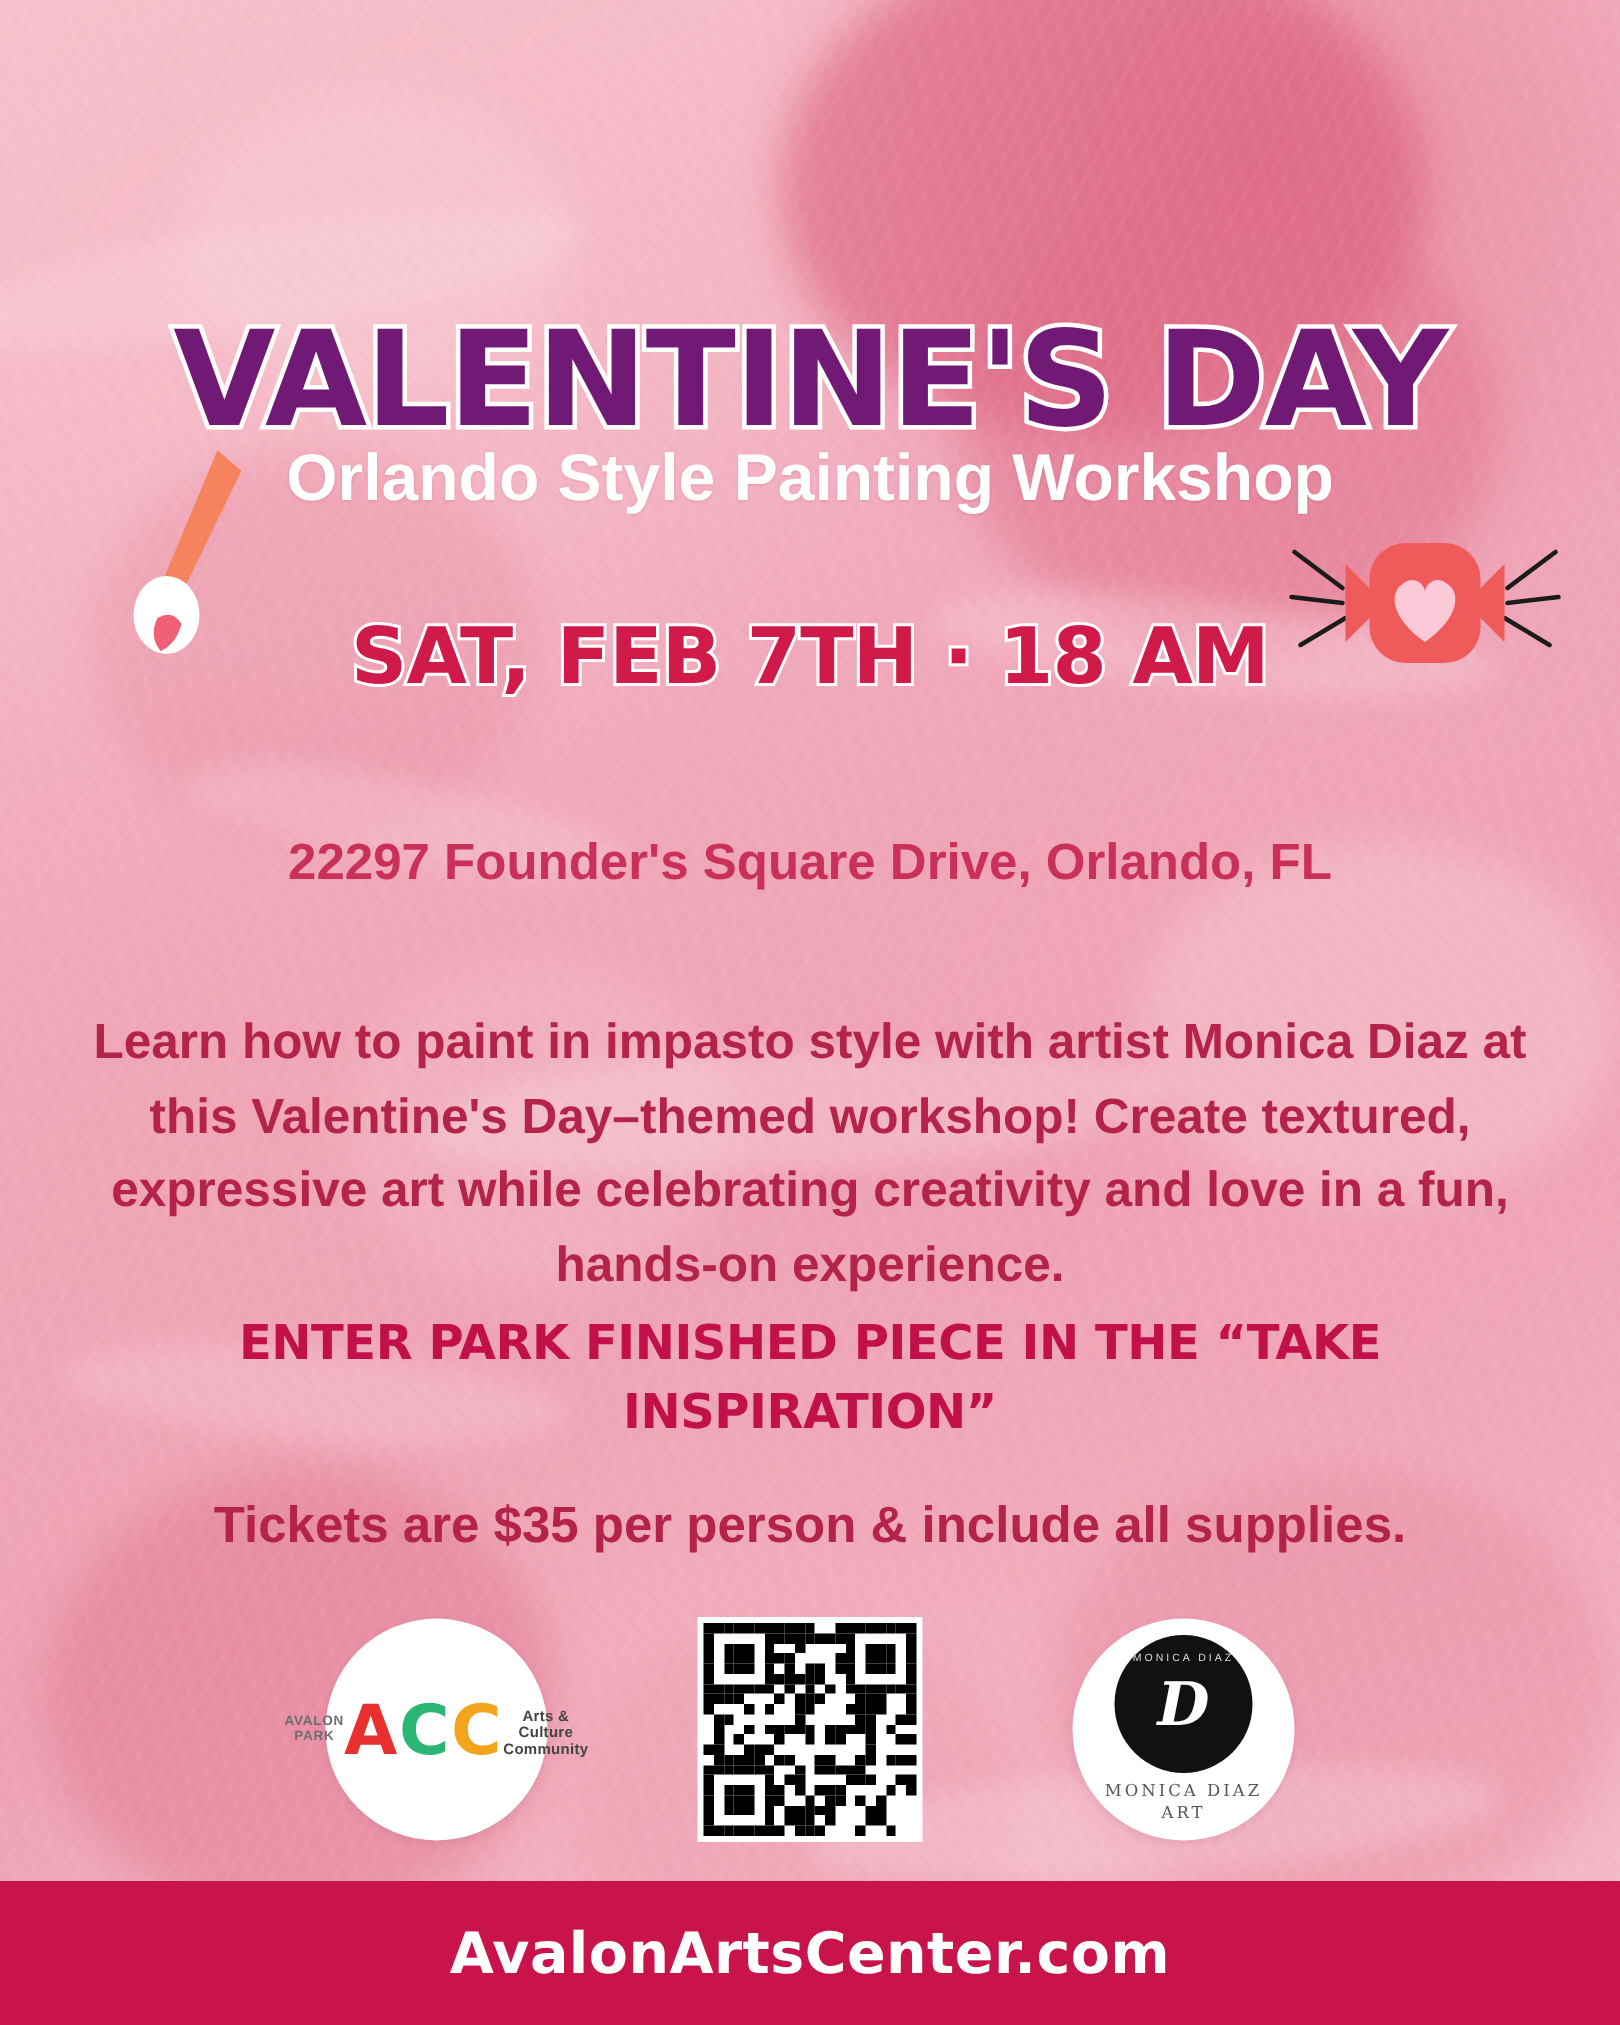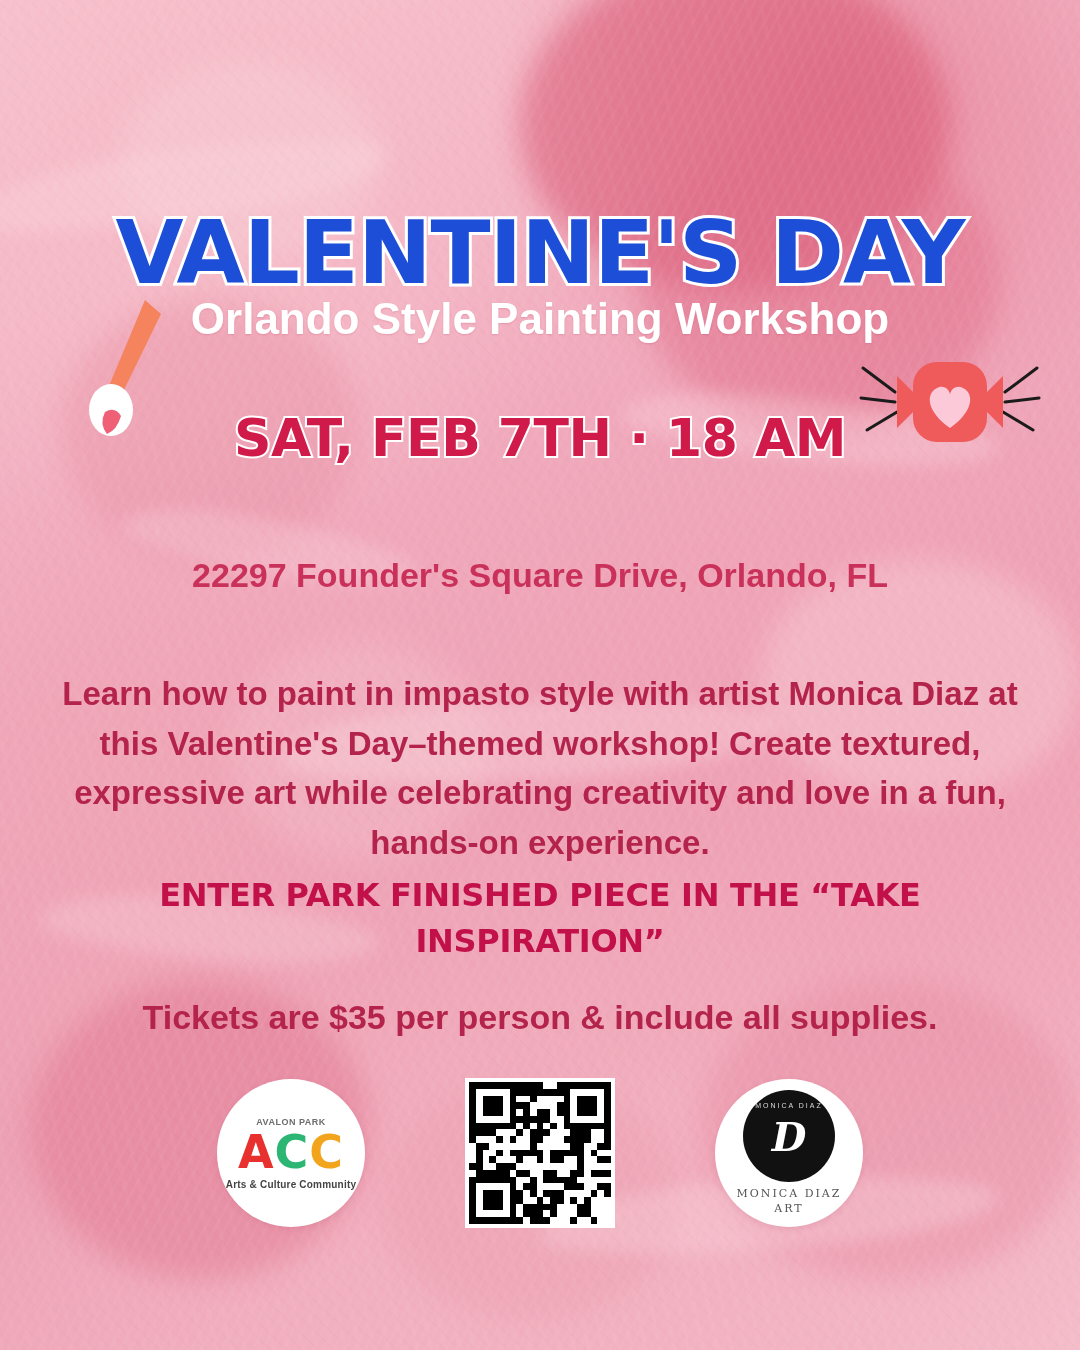--- a/index.html
+++ b/index.html
@@ -89,21 +89,21 @@
   }
 
   .title {
     position: absolute;
     top: 150px;
     left: 0; right: 0;
     font-family: "DejaVu Sans", sans-serif;
     font-weight: bold;
     font-size: 88px;
     letter-spacing: -1px;
-    color: #1d4ed8;
+    color: #701a75;
     -webkit-text-stroke: 6px #ffffff;
     paint-order: stroke fill;
     line-height: 1;
   }
   .subtitle {
     position: absolute;
     top: 258px;
     left: 0; right: 0;
     font-family: "Liberation Sans", sans-serif;
     font-weight: bold;
@@ -190,21 +190,21 @@
     align-items: center;
     justify-content: center;
     gap: 100px;
   }
   .logo-circle {
     width: 148px;
     height: 148px;
     border-radius: 50%;
     background: #ffffff;
     display: flex;
-    flex-direction: column;
+    flex-direction: row;
     align-items: center;
     justify-content: center;
     box-shadow: 0 2px 6px rgba(150,40,70,.12);
   }
   .acc-top {
     font-size: 9px;
     font-weight: bold;
     color: #6d6d6d;
     letter-spacing: .5px;
     margin-bottom: 2px;
@@ -850,15 +850,18 @@
           <div class="md-initial">D</div>
         </div>
         <div class="md-name">
           <div>MONICA DIAZ</div>
           <div>ART</div>
         </div>
       </div>
 
     </div>
 
+    <div class="footer">
+      <span class="footer-text">AvalonArtsCenter.com</span>
+    </div>
 
   </div>
 </div>
 
 </body></html>

